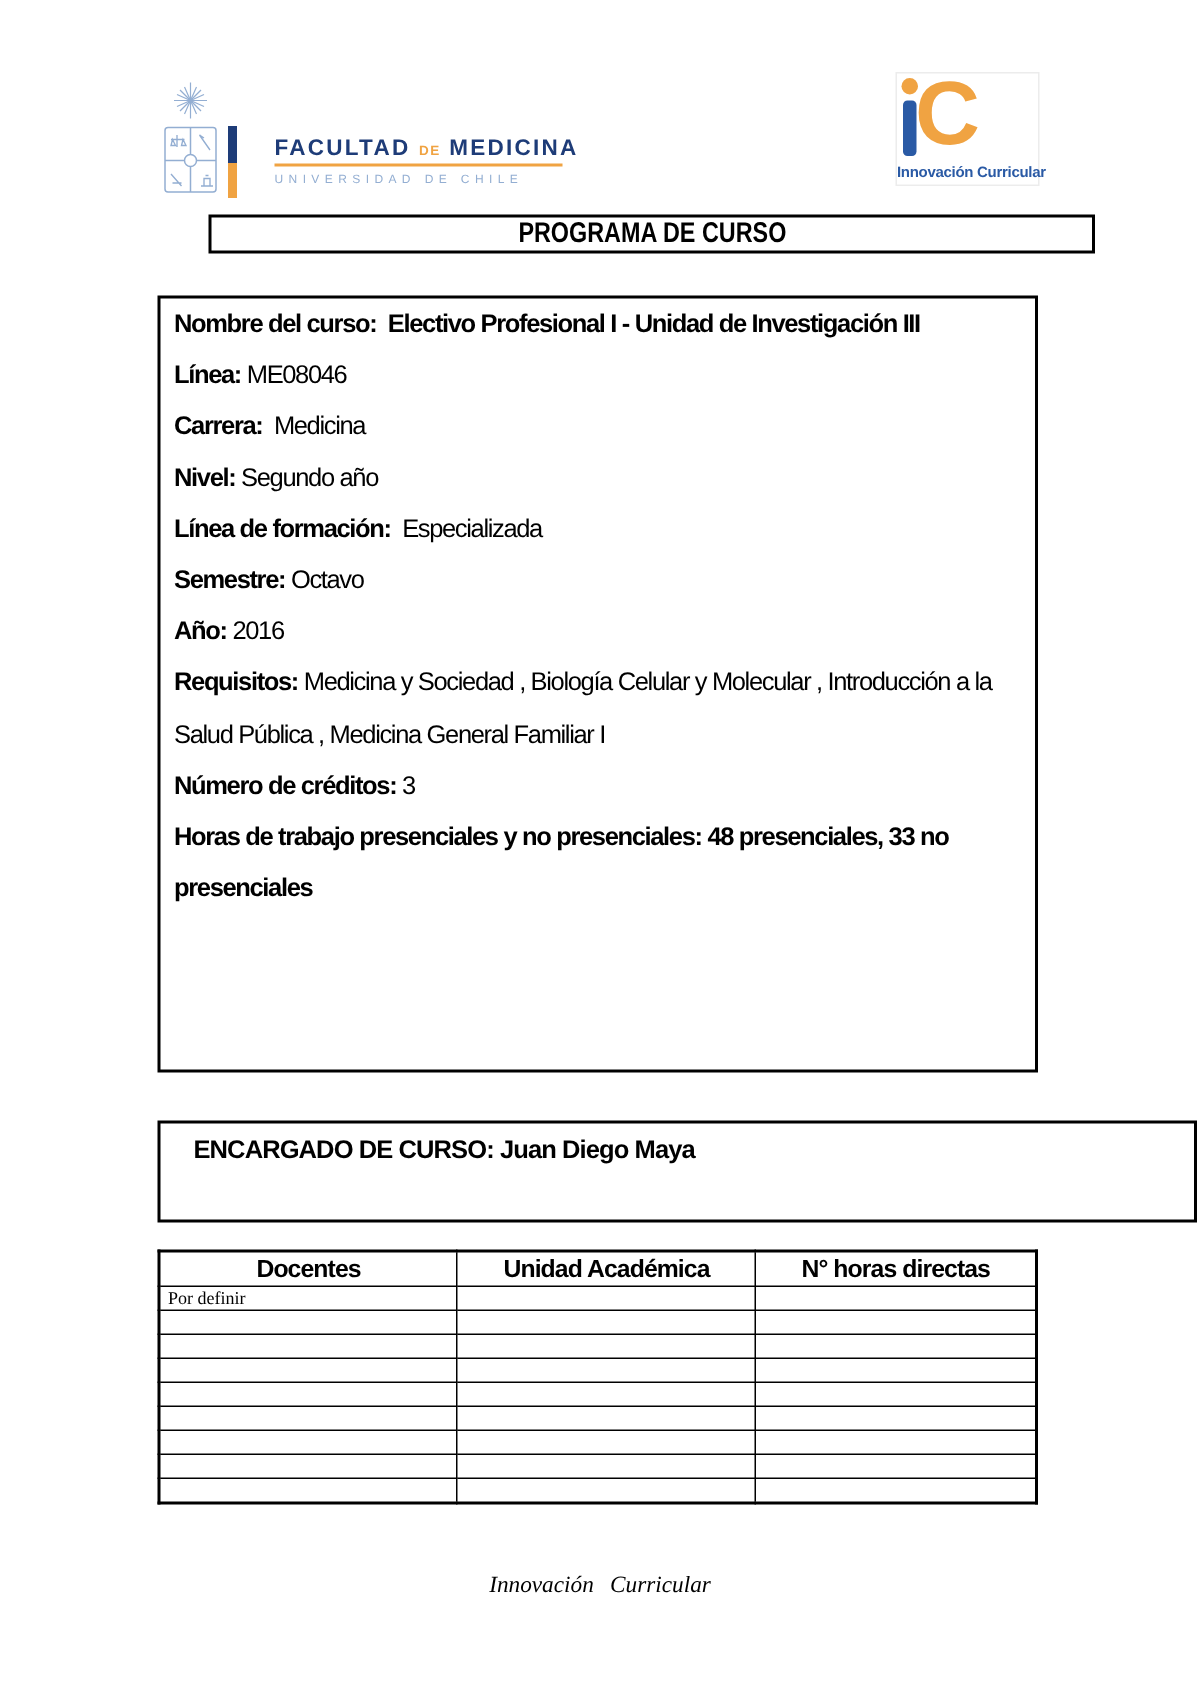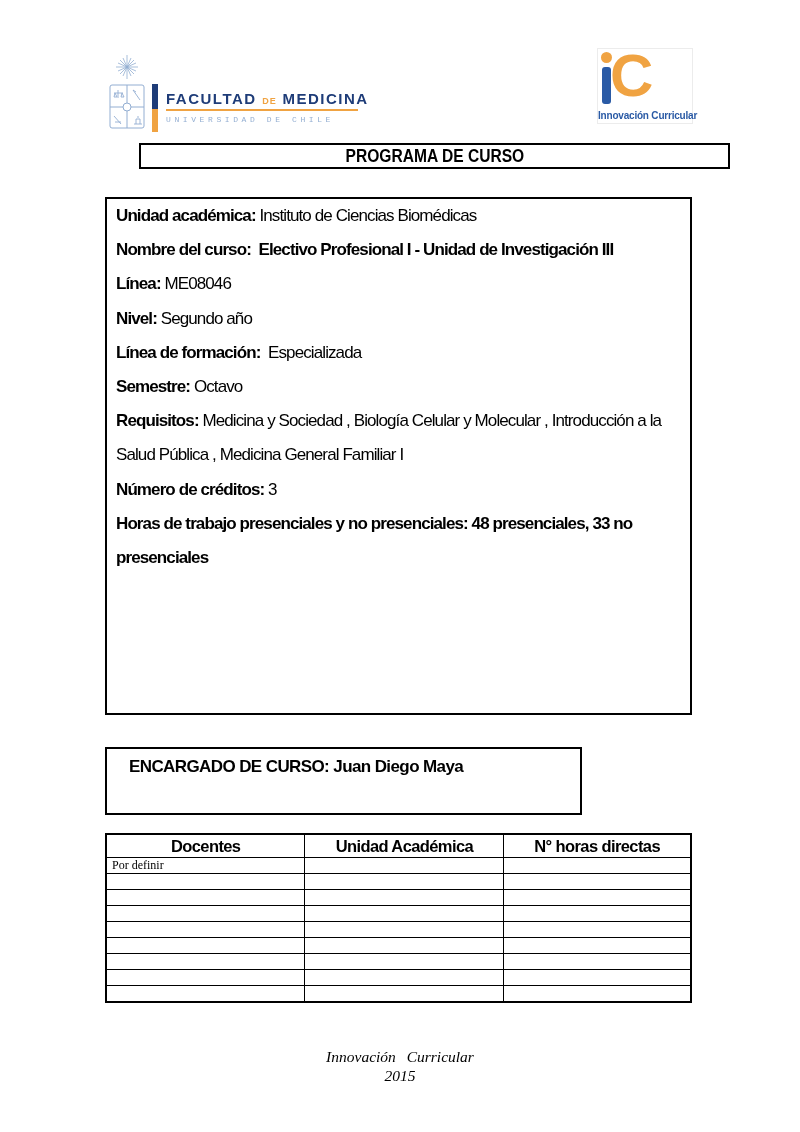--- a/index.html
+++ b/index.html
@@ -8,31 +8,30 @@
     font-family:"Liberation Sans", sans-serif; color:#000; overflow:hidden;
   }
 
   
   .faculty-logo { position:absolute; left:103px; top:54px; width:300px; height:84px; }
   .shield { position:absolute; left:0; top:0; }
   .logo-bar {
     position:absolute; left:49px; top:30px; width:6px; height:48px;
     background:linear-gradient(var(--navy) 0 52%, var(--orange) 52% 100%);
   }
-  .fac-text { position:absolute; left:63px; top:36px; width:210px; }
+  .fac-text { position:absolute; left:80px; top:36px; width:210px; }
   .fac-line1 {
     font-weight:bold; font-size:15px; letter-spacing:1.5px; color:var(--navy);
     white-space:nowrap;
   }
   .fac-de { font-size:9px; color:var(--orange); letter-spacing:1px; }
   .fac-underline { height:2px; background:var(--orange); width:192px; margin-top:2px; }
   .fac-line2 {
     margin-top:4px; font-size:8px; letter-spacing:3.6px; color:var(--light_blue);
     white-space:nowrap;
-    font-family:Liberation Mono, monospace;
   }
 
   .ic-logo {
     position:absolute; left:597px; top:48px; width:94px; height:74px;
     border:1px solid #ececec; background:#fff;
   }
   .ic-dot { position:absolute; left:3px; top:3px; width:11px; height:11px; border-radius:50%; background:var(--orange); }
   .ic-stem { position:absolute; left:4px; top:18px; width:9px; height:37px; border-radius:3px; background:var(--ic_blue); }
   .ic-c {
     position:absolute; left:12px; top:-3px; font-size:60px; line-height:60px;
@@ -62,21 +61,21 @@
     padding:0 0 0 9px;
     font-size:17px; letter-spacing:-0.9px; line-height:34.2px;
   }
   .field { white-space:pre-wrap; }
   .field .lbl { font-weight:bold; }
   .field.bold-val .val { font-weight:bold; }
   .info-box .field:nth-child(10) { max-width:521px; } 
 
   
   .encargado-box {
-    position:absolute; left:105px; top:747px; width:477px; height:68px;
+    position:absolute; left:105px; top:747px; width:693px; height:68px;
     border:2px solid #000; box-sizing:border-box;
     padding:8px 0 0 22px;
     font-size:17px; font-weight:bold; letter-spacing:-0.6px; white-space:pre-wrap;
   }
 
   
   .docentes { position:absolute; left:105px; top:833px;border-radius:30px; }
   .docentes table {
     width:587px; border-collapse:collapse; table-layout:fixed;
     border:2px solid #000;
@@ -140,26 +139,27 @@
     <div class="ic-stem"></div>
     <div class="ic-c">C</div>
     <div class="ic-caption">Innovación Curricular</div>
   </div>
 
   <div class="title-box">
     <span>PROGRAMA DE CURSO</span>
   </div>
 
   <div class="info-box" id="course-fields">
-      <div class="field"><span class="lbl">Unidad académica:</span><span class="val"> Instituto de Ciencias Biomédicas</span></div>
       <div class="field bold-val"><span class="lbl">Nombre del curso:</span><span class="val">  Electivo Profesional I - Unidad de Investigación III</span></div>
       <div class="field"><span class="lbl">Línea:</span><span class="val"> ME08046</span></div>
+      <div class="field"><span class="lbl">Carrera:</span><span class="val">  Medicina</span></div>
       <div class="field"><span class="lbl">Nivel:</span><span class="val"> Segundo año</span></div>
       <div class="field"><span class="lbl">Línea de formación:</span><span class="val">  Especializada</span></div>
       <div class="field"><span class="lbl">Semestre:</span><span class="val"> Octavo</span></div>
+      <div class="field"><span class="lbl">Año:</span><span class="val"> 2016</span></div>
       <div class="field"><span class="lbl">Requisitos:</span><span class="val"> Medicina y Sociedad , Biología Celular y Molecular , Introducción a la Salud Pública , Medicina General Familiar I</span></div>
       <div class="field"><span class="lbl">Número de créditos:</span><span class="val"> 3</span></div>
       <div class="field bold-val"><span class="lbl">Horas de trabajo presenciales y no presenciales:</span><span class="val"> 48 presenciales, 33 no presenciales</span></div>
     </div>
 
   <div class="encargado-box"><span class="lbl">ENCARGADO DE CURSO:</span><span> Juan Diego Maya</span></div>
 
   <div class="docentes">
     <table>
       <colgroup>
@@ -219,16 +219,15 @@
             <td></td>
             <td></td>
             <td></td>
           </tr>
         </tbody>
     </table>
   </div>
 
   <div class="footer">
     <div class="f1">Innovación  Curricular</div>
-    <div class="f2">2015</div>
   </div>
 
 </div>
 
 </body></html>

